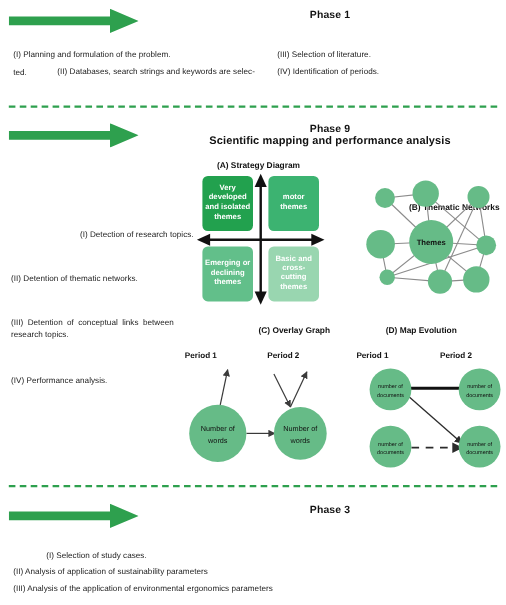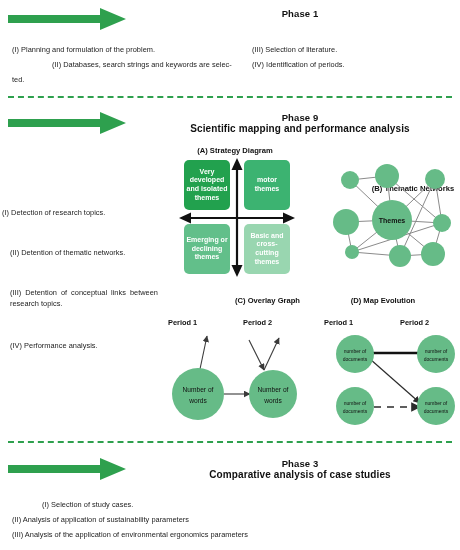--- a/index.html
+++ b/index.html
@@ -70,39 +70,39 @@
     <path d="M0 7 L92 7 L92 0 L118 11 L92 22 L92 15 L0 15 Z" fill="#2ea04e"></path>
   </svg>
 </div>
 
 <div class="phase-head" style="left:140px;top:8px;width:320px;">
   <span class="ln1">Phase 1</span>
 </div>
 
 <div class="bullet" style="left:12px;top:45px;width:240px;">(I) Planning and formulation of the problem.</div>
 <div class="bullet" style="left:12px;top:60px;width:240px;margin-left:40px;">(II) Databases, search strings and keywords are selec-</div>
-<div class="bullet" style="left:12px;top:75px;width:240px;">ted.</div>
+<div class="bullet" style="left:12px;top:61px;width:240px;">ted.</div>
 
 <div class="bullet" style="left:252px;top:45px;width:200px;">(III) Selection of literature.</div>
 <div class="bullet" style="left:252px;top:60px;width:200px;">(IV) Identification of periods.</div>
 
 <div class="divider" style="top:96px;"></div>
 
 <div class="arrow-wrap" style="left:8px;top:112px;">
   <svg width="118" height="22" viewBox="0 0 118 22" aria-hidden="true">
     <path d="M0 7 L92 7 L92 0 L118 11 L92 22 L92 15 L0 15 Z" fill="#2ea04e"></path>
   </svg>
 </div>
 
 <div class="phase-head" style="left:140px;top:112px;width:320px;">
   <span class="ln1">Phase 9</span>
   <span class="ln2">Scientific mapping and performance analysis</span>
 </div>
 
-<div class="bullet" style="left:2px;top:208px;width:148px;">(I) Detection of research topics.</div>
+<div class="bullet" style="left:28px;top:208px;width:148px;text-align:right;">(I) Detection of research topics.</div>
 <div class="bullet" style="left:10px;top:248px;width:148px;">(II) Detention of thematic networks.</div>
 <div class="bullet just" style="left:10px;top:288px;width:148px;">(III) Detention of conceptual links between research topics.</div>
 <div class="bullet" style="left:10px;top:341px;width:148px;">(IV) Performance analysis.</div>
 
 <div class="subcap" style="left:170px;top:146px;width:130px;">(A) Strategy Diagram</div>
 
 <div class="panel" style="left:184px;top:160px;width:106px;height:114px;">
   <div class="quad q-tl" style="left:0px;top:0px;width:46px;height:50px;">
     <span>Very developed and isolated themes</span>
   </div>
@@ -235,18 +235,17 @@
 <div class="divider" style="top:441px;"></div>
 
 <div class="arrow-wrap" style="left:8px;top:458px;">
   <svg width="118" height="22" viewBox="0 0 118 22" aria-hidden="true">
     <path d="M0 7 L92 7 L92 0 L118 11 L92 22 L92 15 L0 15 Z" fill="#2ea04e"></path>
   </svg>
 </div>
 
 <div class="phase-head" style="left:140px;top:458px;width:320px;">
   <span class="ln1">Phase 3</span>
-  <span class="ln2">Comparative analysis of case studies</span>
 </div>
 
 <div class="bullet" style="left:12px;top:500px;width:430px;margin-left:30px;">(I) Selection of study cases.</div>
 <div class="bullet" style="left:12px;top:515px;width:430px;">(II) Analysis of application of sustainability parameters</div>
 <div class="bullet" style="left:12px;top:530px;width:430px;">(III) Analysis of the application of environmental ergonomics parameters</div>
 
 </body></html>

